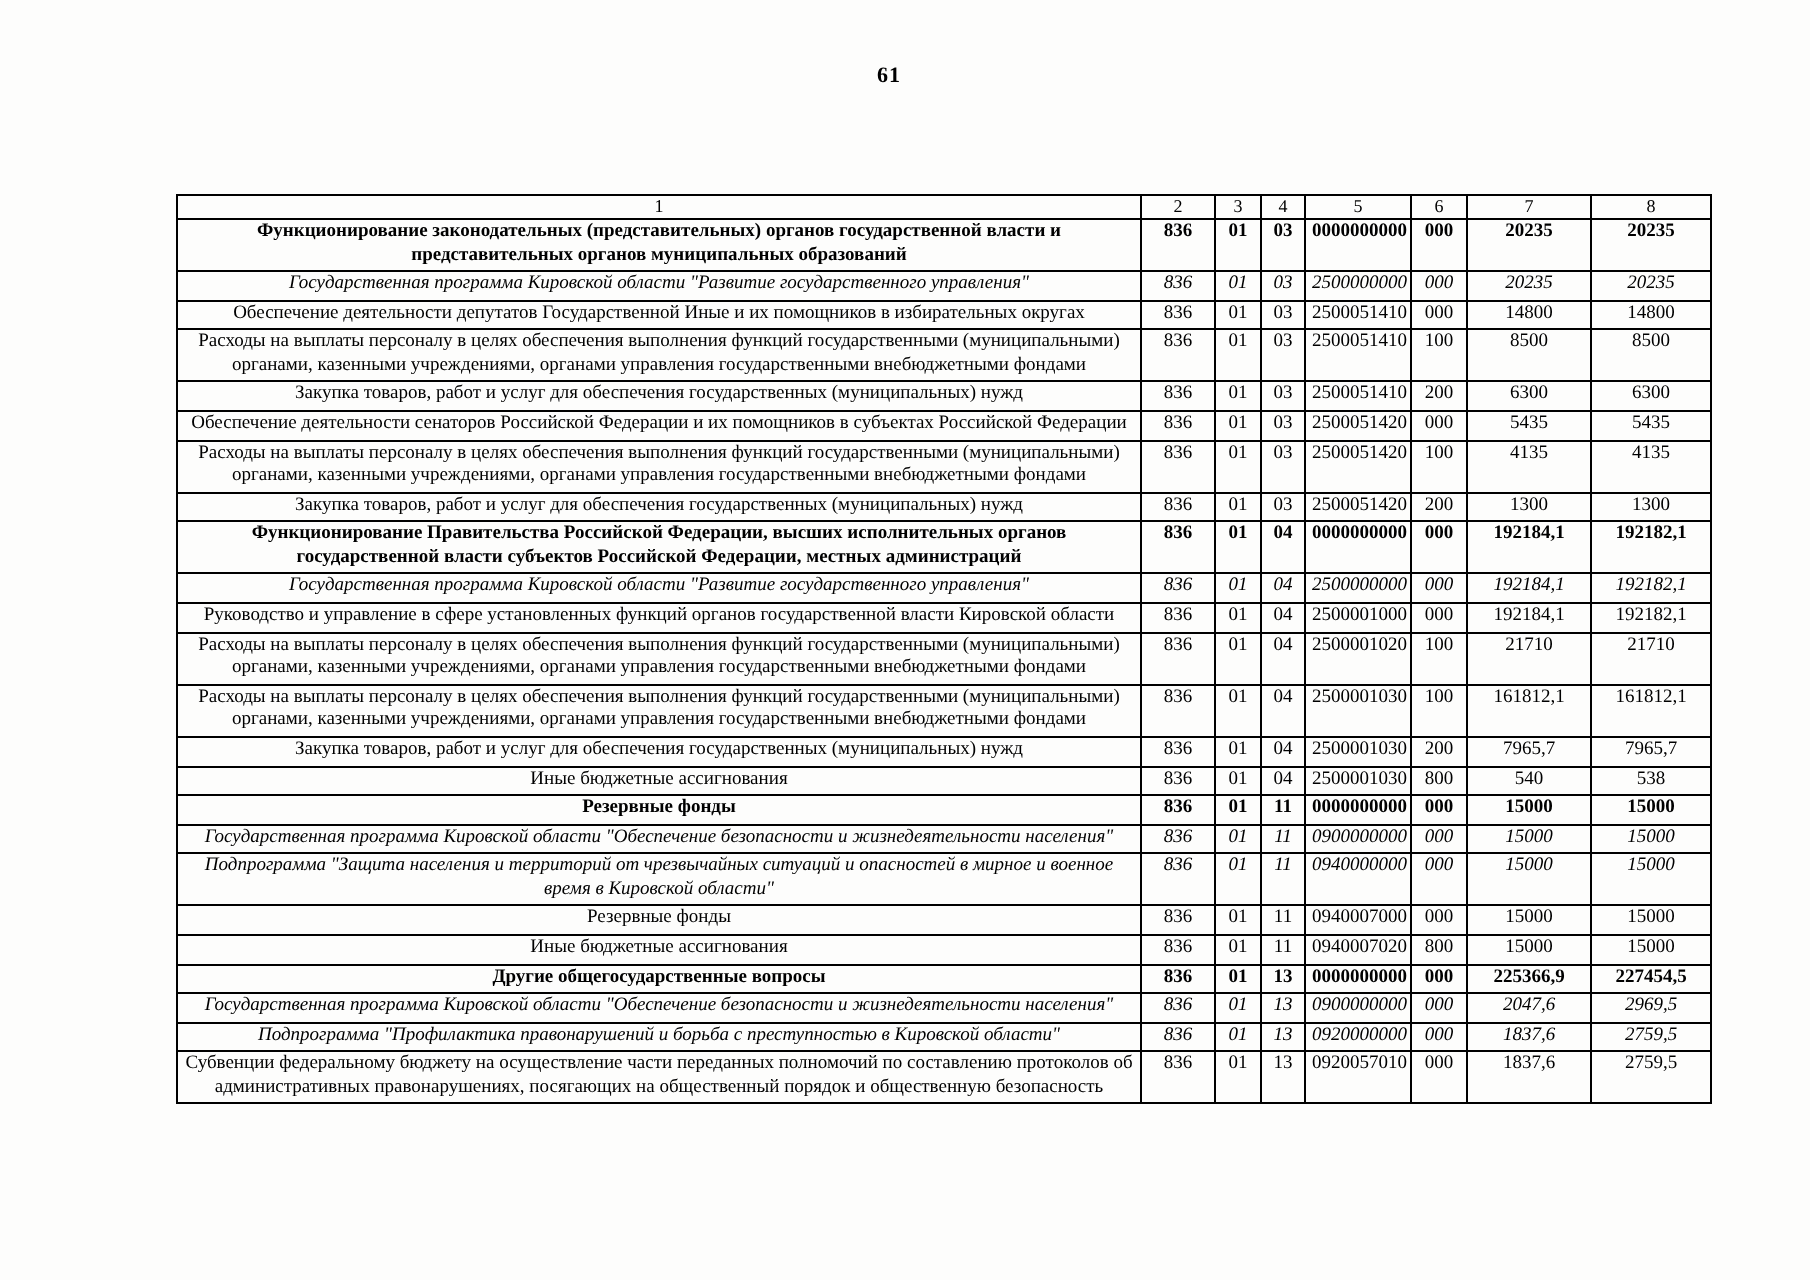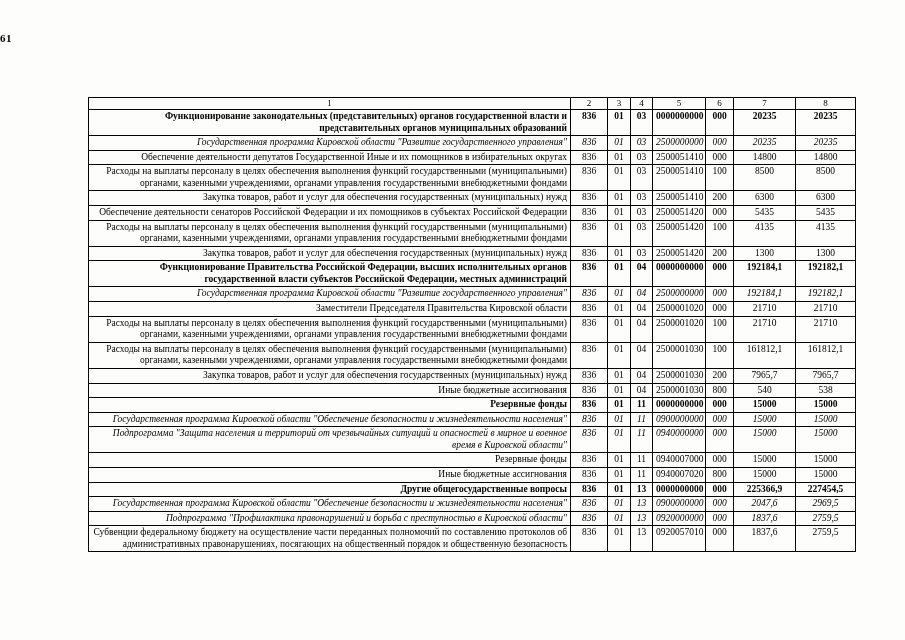--- a/index.html
+++ b/index.html
@@ -8,21 +8,21 @@
     width: 905px; height: 640px;
     background: #fdfdfc;
     font-family: "Liberation Serif", "DejaVu Serif", serif;
     color: #000;
     position: relative;
     overflow: hidden;
   }
   .page-number {
     position: absolute;
     top: 32px; left: 0; right: 16px;
-    text-align: left;
+    text-align: center;
     font-size: 11px;
     font-weight: bold;
     letter-spacing: 0.5px;
   }
   table.budget {
     position: absolute;
     left: 88px; top: 97px;
     width: 767px;
     border-collapse: collapse;
     table-layout: fixed;
@@ -33,21 +33,21 @@
     border: 1px solid #000;
     padding: 1px 3px;
     vertical-align: top;
     overflow: hidden;
   }
   table.budget tr.header td {
     text-align: center;
     font-size: 9px;
     padding: 0 2px;
   }
-  td.name { text-align: right; }
+  td.name { text-align: center; }
   td.num  { text-align: center; padding-left: 1px; padding-right: 1px; }
   tr.bold   { font-weight: bold; }
   tr.italic { font-style: italic; }
 </style>
 </head>
 <body>
 
 <div class="page-number">61</div>
 
 <table class="budget">
@@ -166,28 +166,28 @@
         <td class="name">Государственная программа Кировской области "Развитие государственного управления"</td>
         <td class="num">836</td>
         <td class="num">01</td>
         <td class="num">04</td>
         <td class="num">2500000000</td>
         <td class="num">000</td>
         <td class="num">192184,1</td>
         <td class="num">192182,1</td>
       </tr>
       <tr class="normal">
-        <td class="name">Заместители Председателя Правительства Кировской области</td>
-        <td class="num">836</td>
-        <td class="num">01</td>
-        <td class="num">04</td>
-        <td class="num">2500001020</td>
-        <td class="num">000</td>
-        <td class="num">21710</td>
-        <td class="num">21710</td>
+        <td class="name">Руководство и управление в сфере установленных функций органов государственной власти Кировской области</td>
+        <td class="num">836</td>
+        <td class="num">01</td>
+        <td class="num">04</td>
+        <td class="num">2500001000</td>
+        <td class="num">000</td>
+        <td class="num">192184,1</td>
+        <td class="num">192182,1</td>
       </tr>
       <tr class="normal">
         <td class="name">Расходы на выплаты персоналу в целях обеспечения выполнения функций государственными (муниципальными) органами, казенными учреждениями, органами управления государственными внебюджетными фондами</td>
         <td class="num">836</td>
         <td class="num">01</td>
         <td class="num">04</td>
         <td class="num">2500001020</td>
         <td class="num">100</td>
         <td class="num">21710</td>
         <td class="num">21710</td>

